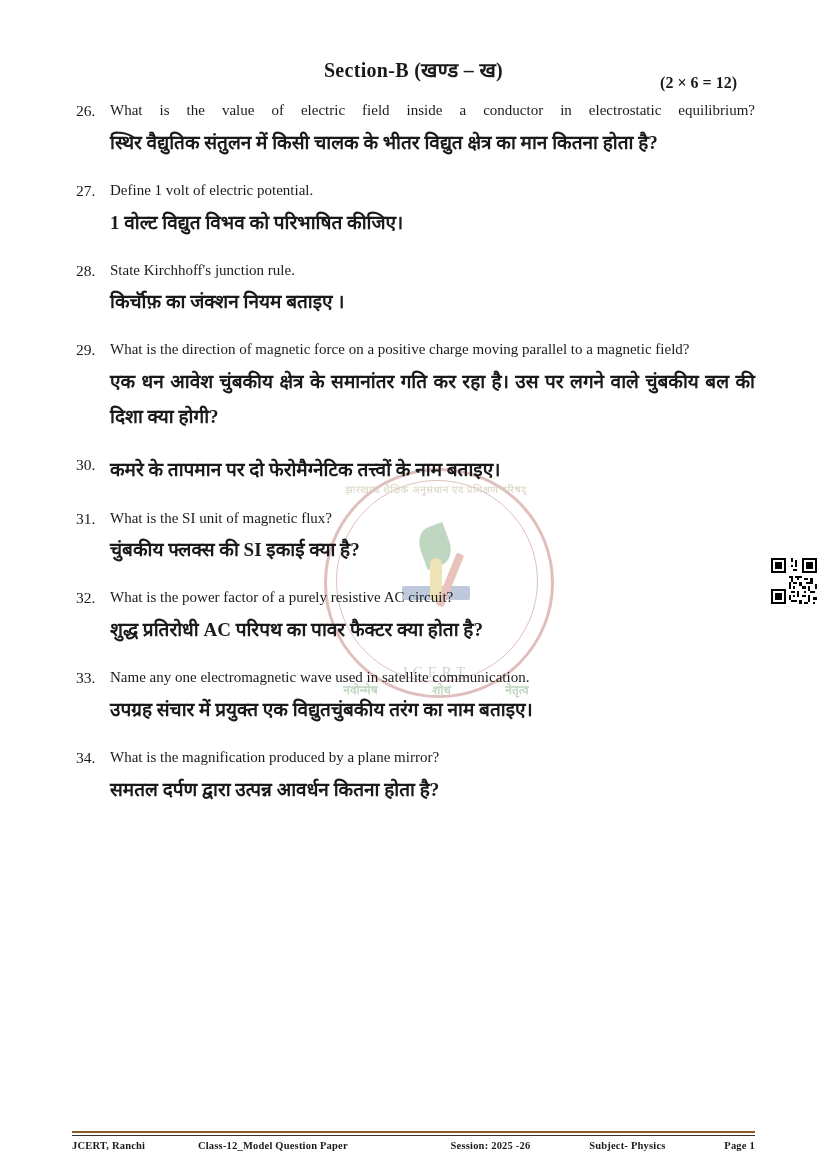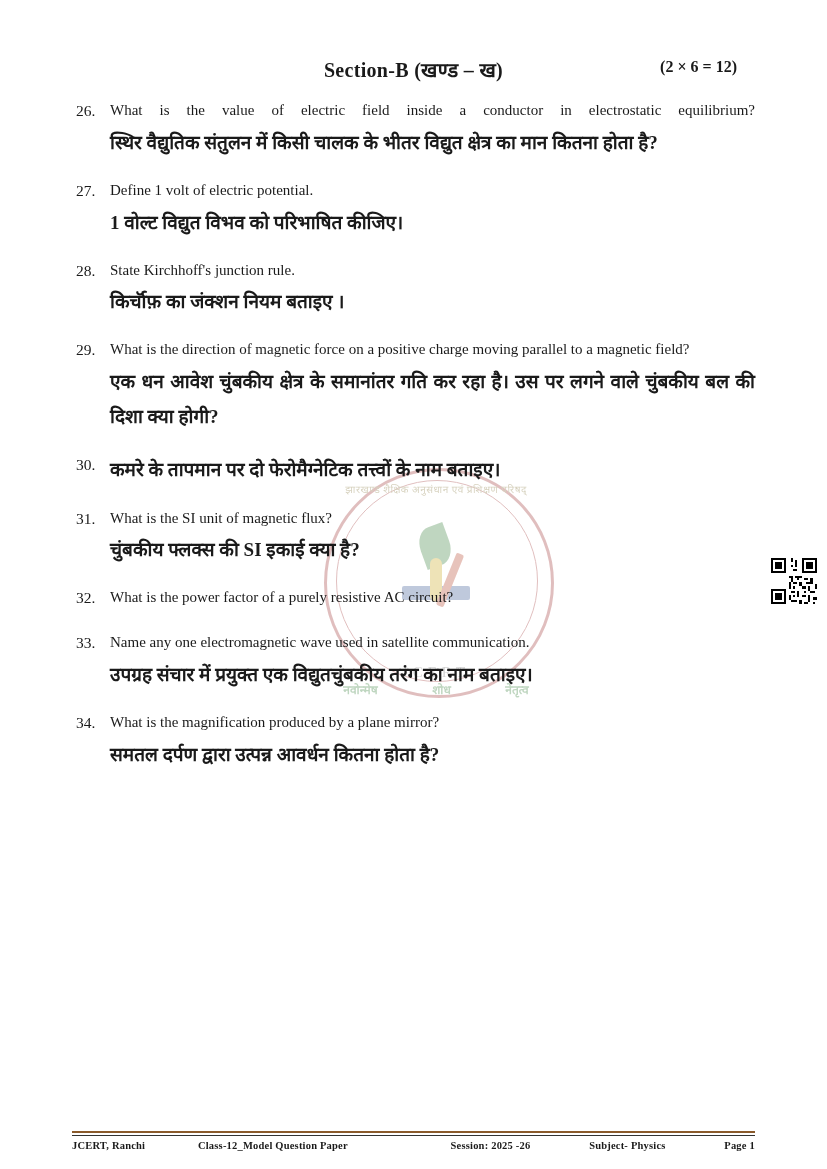--- a/index.html
+++ b/index.html
@@ -138,21 +138,21 @@
     font-size: 20px;
     font-weight: bold;
     letter-spacing: 0.3px;
   }
   .section-title .hindi {
     font-family: "Liberation Serif", serif;
   }
   .marks {
     position: absolute;
     right: 18px;
-    top: 2px;
+    top: 18px;
     font-size: 16px;
     font-weight: bold;
   }
 
   
   .q-list {
     position: relative;
     z-index: 1;
   }
   .q-item {
@@ -352,20 +352,21 @@
       <div class="q-body">
         <div class="q-en">What is the SI unit of magnetic flux?</div>
         <div class="q-hi">चुंबकीय फ्लक्स की SI इकाई क्या है?</div>
       </div>
     </div>
 
     <div class="q-item">
       <div class="q-num">32.</div>
       <div class="q-body">
         <div class="q-en">What is the power factor of a purely resistive AC circuit?</div>
+        <div class="q-hi">शुद्ध प्रतिरोधी AC परिपथ का पावर फैक्टर क्या होता है?</div>
       </div>
     </div>
 
     <div class="q-item">
       <div class="q-num">33.</div>
       <div class="q-body">
         <div class="q-en">Name any one electromagnetic wave used in satellite communication.</div>
         <div class="q-hi">उपग्रह संचार में प्रयुक्त एक विद्युतचुंबकीय तरंग का नाम बताइए।</div>
       </div>
     </div>

